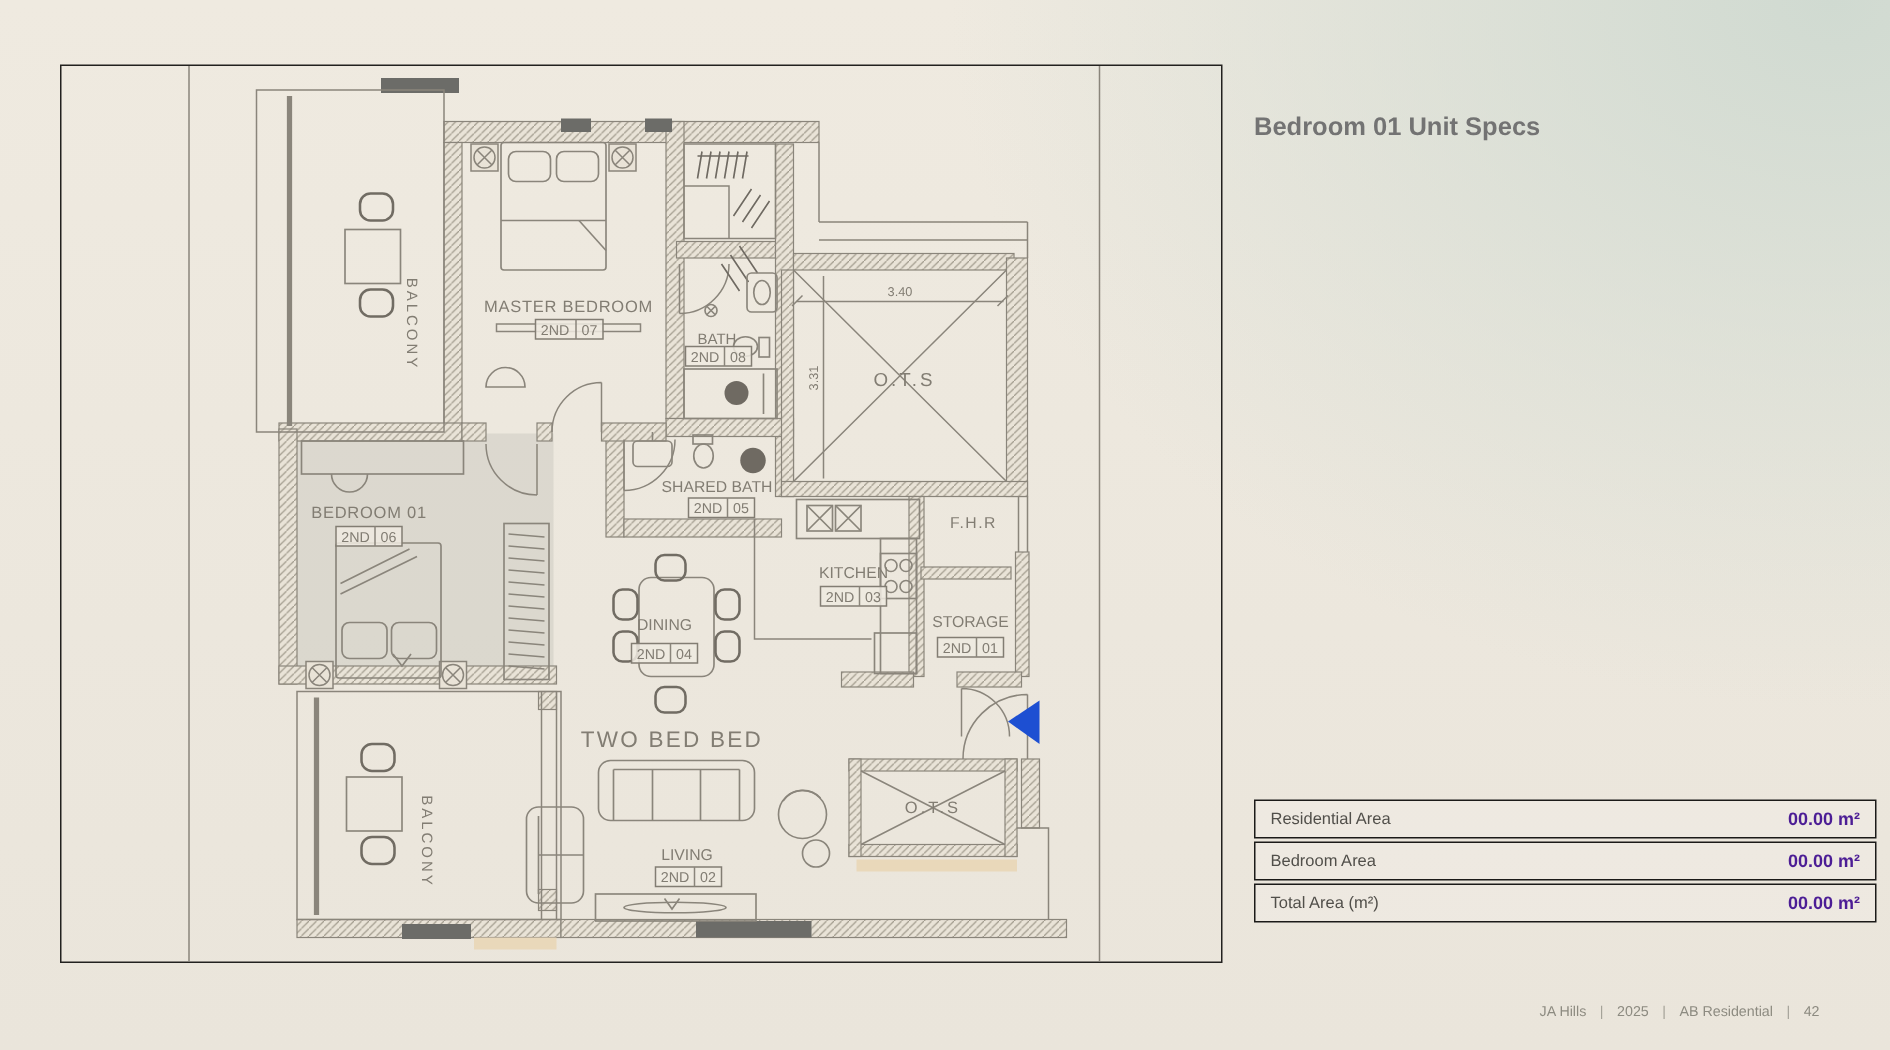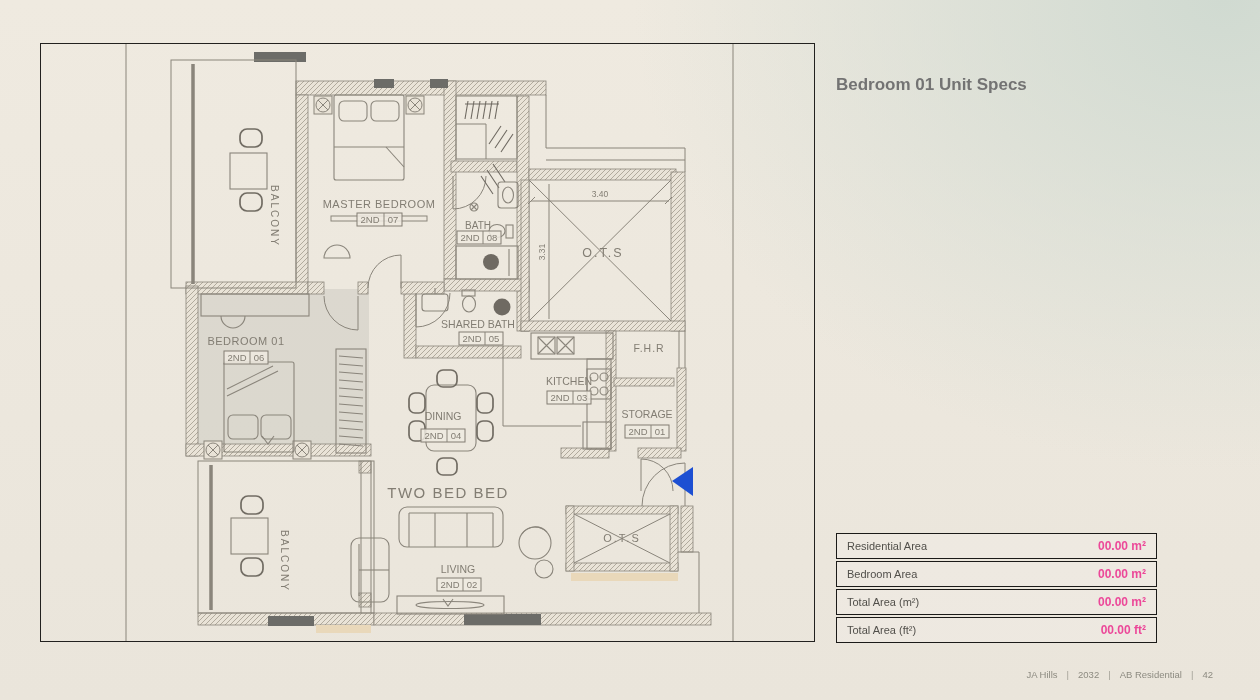--- a/index.html
+++ b/index.html
@@ -11,29 +11,29 @@
       linear-gradient(180deg,#efeae0 0%,#eae5db 100%);
   }
   .plan-frame{
     position:absolute;left:40px;top:43px;width:773px;height:597px;
     border:1px solid #22211f;
   }
   .page-title{
     position:absolute;left:836px;top:75px;
     font-size:17px;font-weight:bold;color:#737373;letter-spacing:0px;
   }
-  .spec-table{position:absolute;left:836px;top:533px;width:321px;}
+  .spec-table{position:absolute;left:836px;top:533px;width:415px;}
   .spec-row{
     box-sizing:border-box;height:26px;margin-bottom:2px;
     border:1px solid #1b1a18;background:rgba(247,245,239,0.25);
     display:flex;align-items:center;justify-content:space-between;
     padding:0 10px;
   }
   .spec-label{font-size:11px;color:#514f4a;}
-  .spec-value{font-size:12px;font-weight:bold;color:#ec4899;}
+  .spec-value{font-size:12px;font-weight:bold;color:#4c1d95;}
   .footer{
     position:absolute;right:47px;top:669px;
     display:flex;align-items:flex-start;gap:9px;
     font-size:9.5px;color:#8d8b81;
   }
   .footer .sep{color:#a4a298;}
   svg text{font-family:"Liberation Sans",sans-serif;}
   .txt{fill:#827d73;}
   .ln{stroke:#8a857b;stroke-width:1;fill:none;}
   .thick{stroke:#8a857b;stroke-width:3.5;fill:none;}
@@ -360,27 +360,23 @@
     <span class="spec-value">00.00 m²</span>
   </div>
   <div class="spec-row">
     <span class="spec-label">Bedroom Area</span>
     <span class="spec-value">00.00 m²</span>
   </div>
   <div class="spec-row">
     <span class="spec-label">Total Area (m²)</span>
     <span class="spec-value">00.00 m²</span>
   </div>
-  <div class="spec-row">
-    <span class="spec-label">Total Area (ft²)</span>
-    <span class="spec-value">00.00 ft²</span>
-  </div>
 </div>
 
 <div class="footer">
   <span>JA Hills</span>
   <span class="sep">|</span>
-  <span>2032</span>
+  <span>2025</span>
   <span class="sep">|</span>
   <span>AB Residential</span>
   <span class="sep">|</span>
   <span>42</span>
 </div>
 
 </body></html>

